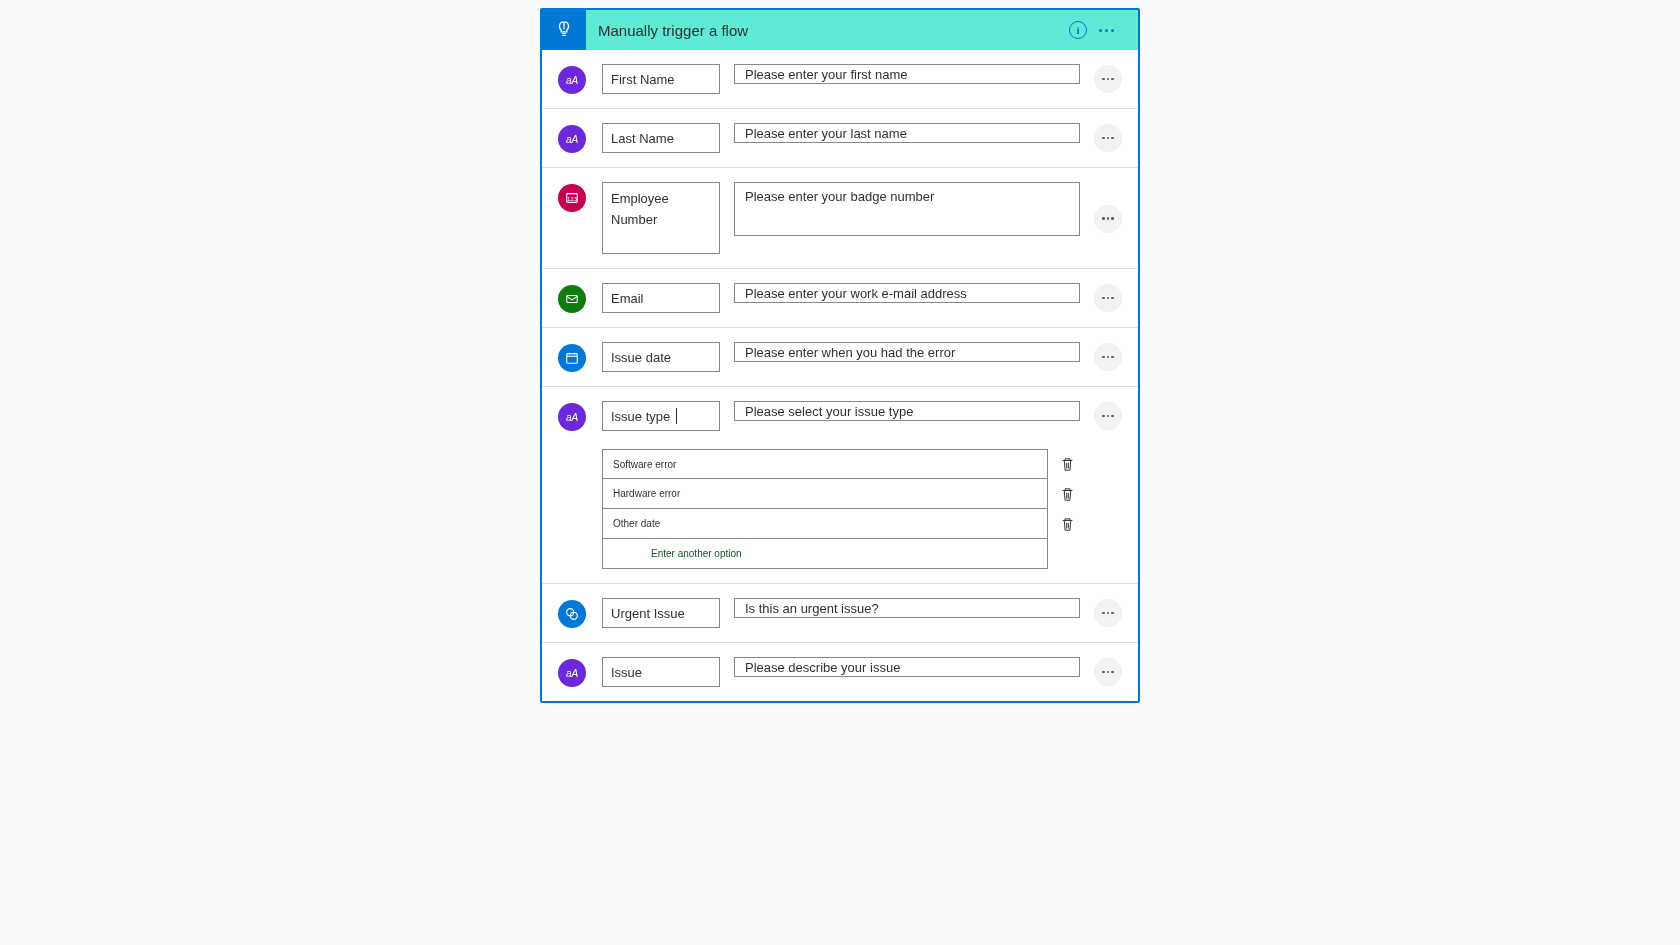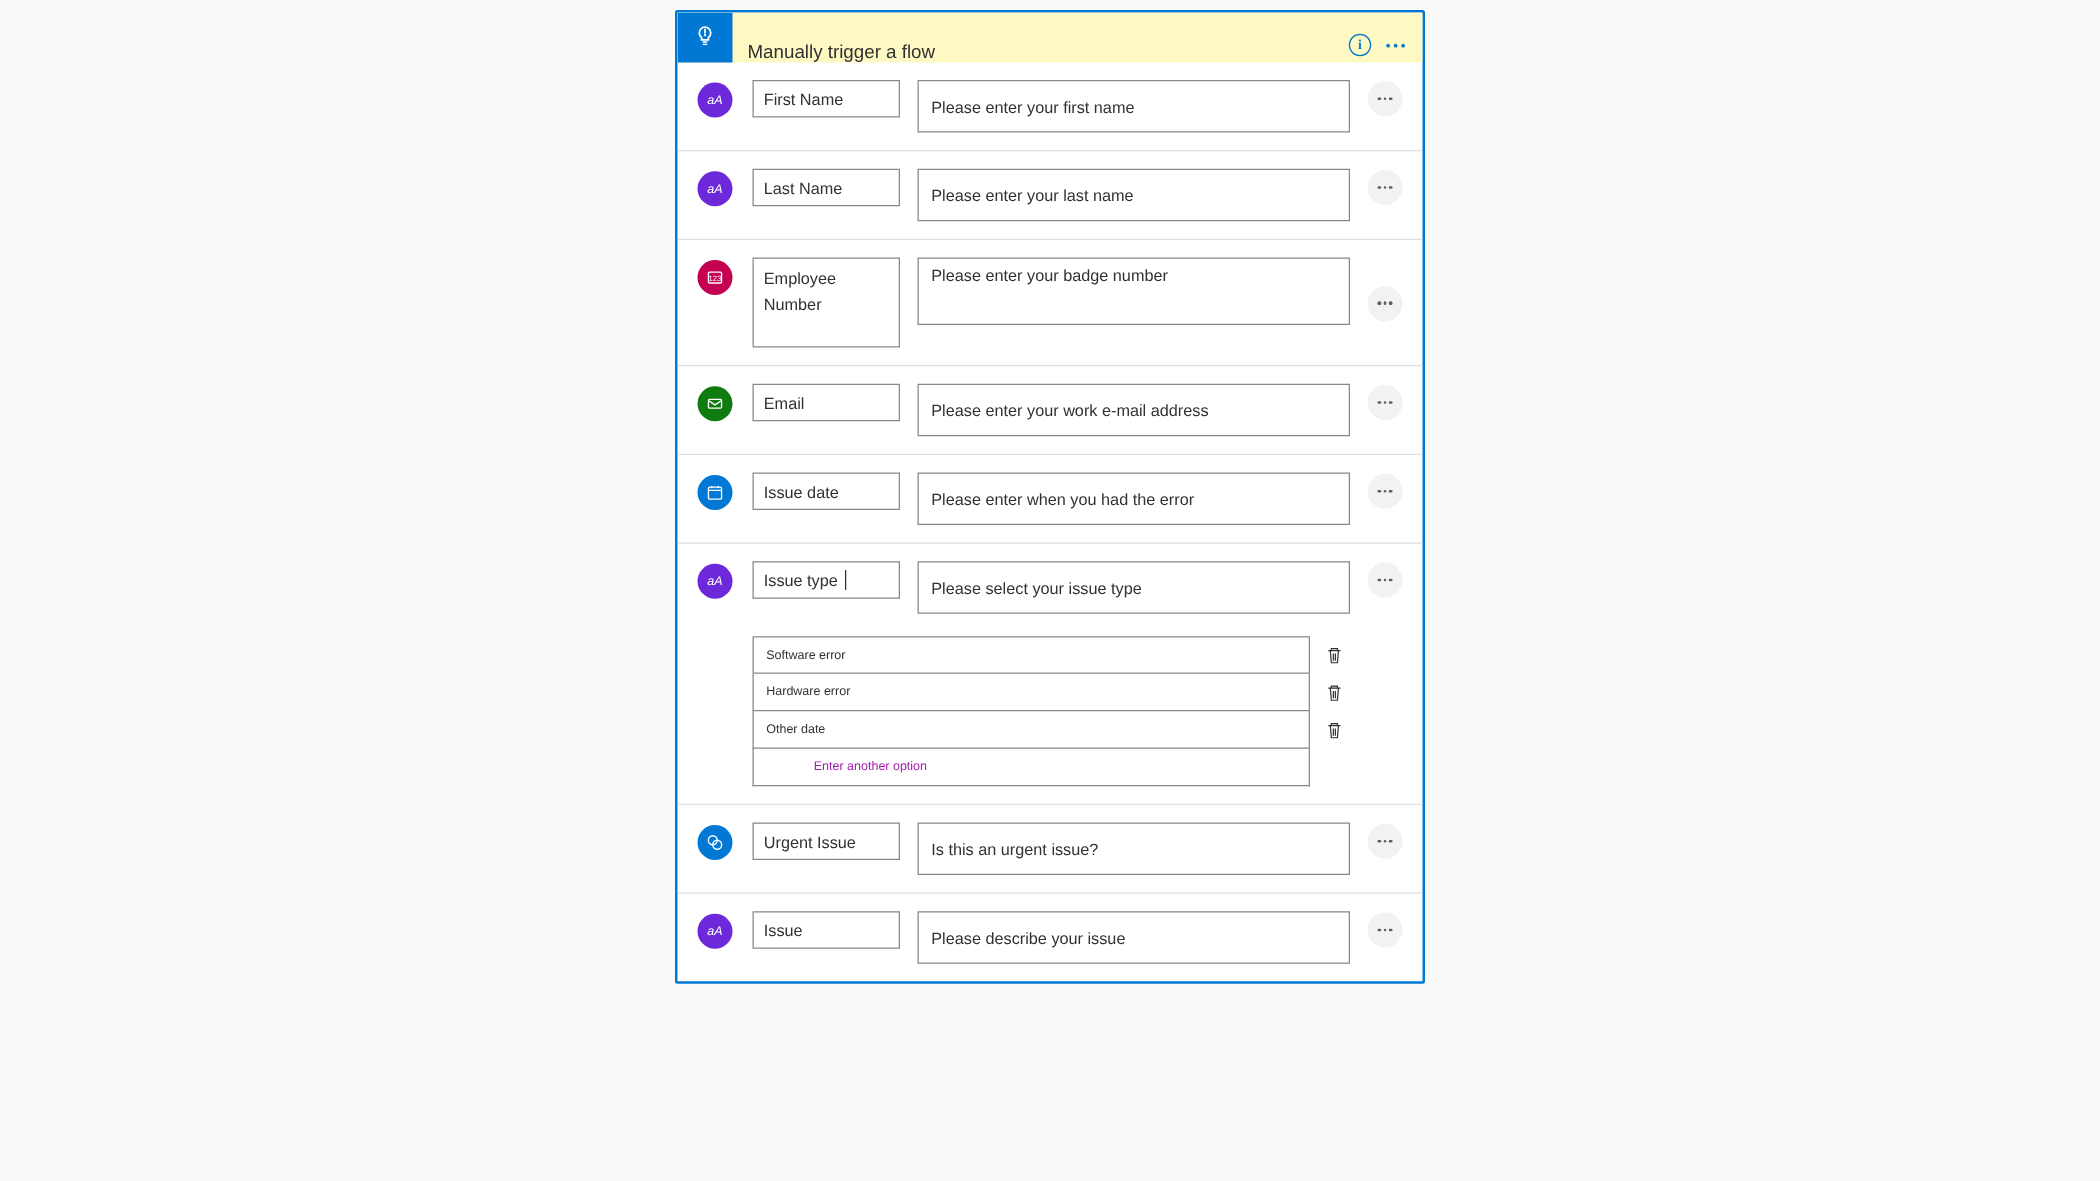--- a/index.html
+++ b/index.html
@@ -18,25 +18,25 @@
       padding-top: 8px;
     }
     .card {
       width: 600px;
       background: #fff;
       border: 2px solid #0078d4;
       border-radius: 2px;
       overflow: hidden;
     }
     .card-header {
-      background: #fef9c3;
+      background: #5eead4;
       height: 40px;
       display: flex;
-      align-items: flex-end;
-      padding-right: 8px;
+      align-items: center;
+      padding-right: 18px;
     }
     .header-icon-box {
       width: 44px;
       height: 40px;
       background: #0078d4;
       display: flex;
       align-items: center;
       justify-content: center;
       margin-right: 12px;
     }
@@ -122,21 +122,21 @@
       flex-shrink: 0;
     }
     .label-box.tall {
       height: 72px;
       align-items: flex-start;
       padding-top: 6px;
       line-height: 1.6;
     }
     .desc-box {
       border: 1px solid #8a8886;
-      height: 42px;
+      height: 20px;
       flex: 1;
       padding: 4px 10px;
       font-size: 13px;
       color: #323130;
       display: flex;
       align-items: center;
       margin-right: 14px;
     }
     .desc-box.tall {
       height: 54px;
@@ -193,21 +193,21 @@
       padding: 4px 10px;
       font-size: 10px;
       color: #323130;
       display: flex;
       align-items: center;
     }
     .option-row:first-of-type .option-input {
       border-top: 1px solid #8a8886;
     }
     .option-row.new .option-input {
-      color: #a21caf;
+      color: #14532d;
       padding-left: 48px;
     }
     .delete-btn {
       width: 26px;
       height: 30px;
       display: flex;
       align-items: center;
       justify-content: center;
       cursor: pointer;
       margin-left: 6px;

